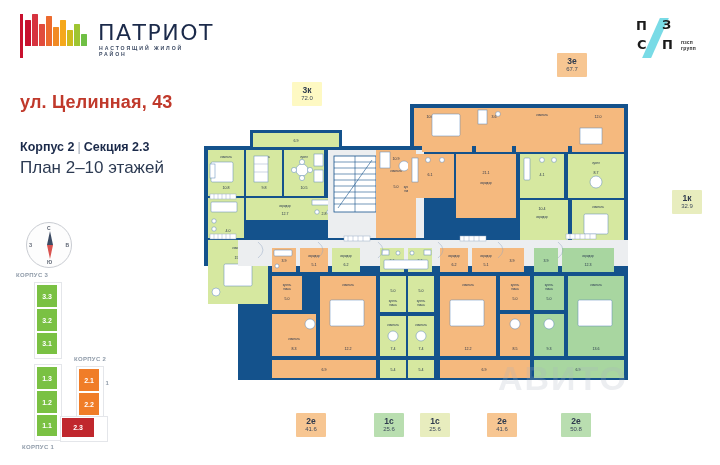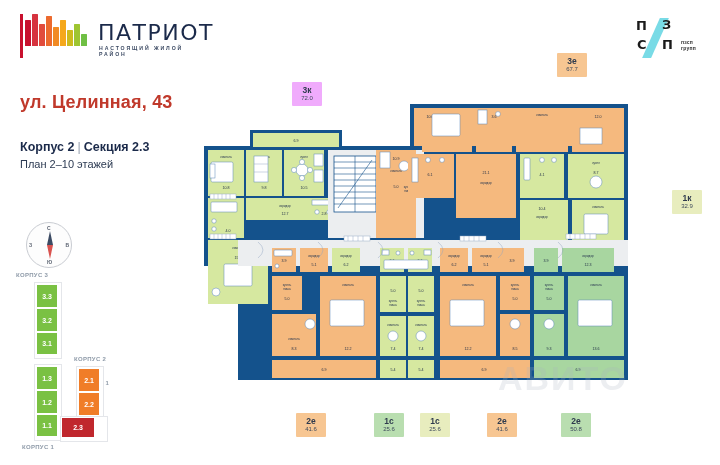--- a/index.html
+++ b/index.html
@@ -115,21 +115,21 @@
   }
   #building-line .sep {
     color: #9aa3b2;
     font-weight: 400;
     padding: 0 3px;
   }
   #plan-floors {
     position: absolute;
     left: 20px;
     top: 158px;
-    font-size: 11px;
+    font-size: 17px;
     color: #2c3a52;
   }
 
   
   #compass {
     position: absolute;
     left: 26px;
     top: 222px;
     width: 46px;
     height: 46px;
@@ -309,21 +309,21 @@
   <div class="site-block" style="left:65px; top:97px;  width:20px; height:22px; background:#f07d28;">2.1</div>
   <div class="site-block" style="left:65px; top:121px; width:20px; height:22px; background:#f07d28;">2.2</div>
 
   <div class="site-outline" style="left:46px; top:144px; width:46px; height:24px;"></div>
   <div class="site-block" style="left:48px; top:146px; width:32px; height:19px; background:#c0272d;">2.3</div>
 
   <div class="site-label" style="left:8px; top:172px;">КОРПУС 1</div>
 </div>
 
 <div id="badges">
-  <div class="apt-badge" style="left:292px; top:82px;  background:#f0abfc;">
+  <div class="apt-badge" style="left:292px; top:82px;  background:#fef9c3;">
     <div class="apt-type">3к</div>
     <div class="apt-area">72.0</div>
   </div>
   <div class="apt-badge" style="left:557px; top:53px;  background:#f7c692;">
     <div class="apt-type">3е</div>
     <div class="apt-area">67.7</div>
   </div>
   <div class="apt-badge" style="left:672px; top:190px; background:#e8edbe;">
     <div class="apt-type">1к</div>
     <div class="apt-area">32.9</div>

